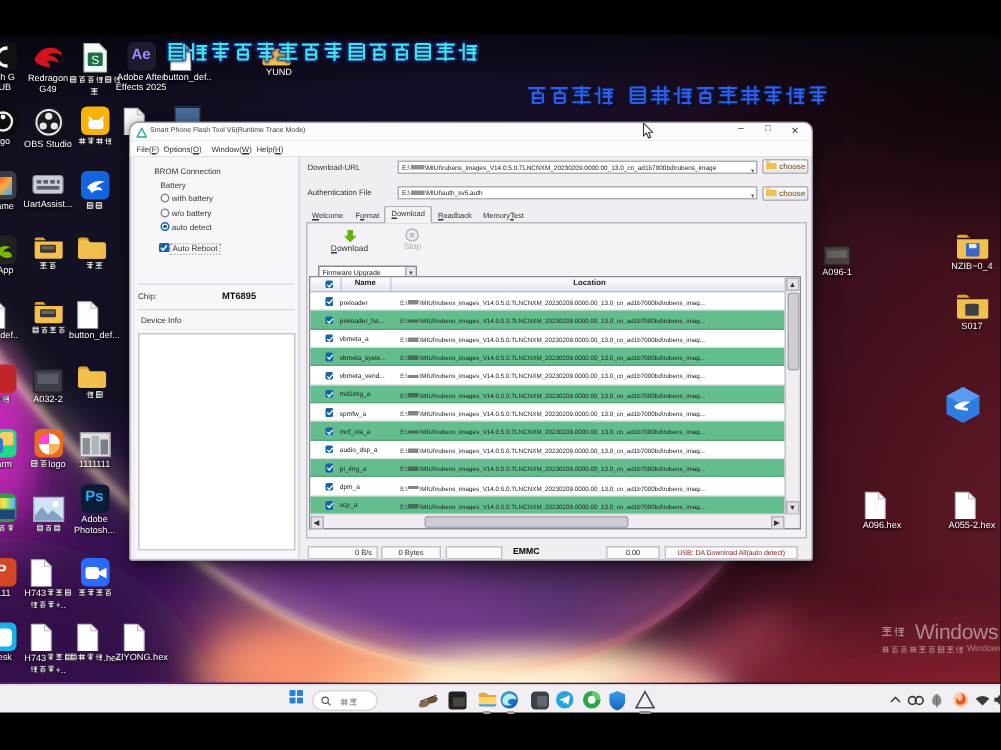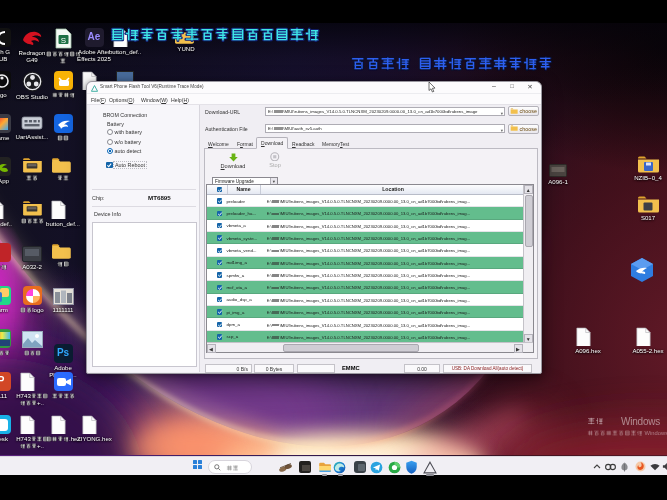--- a/index.html
+++ b/index.html
@@ -373,21 +373,21 @@
             <rect x="0.5" y="0.5" width="20" height="16" fill="#cfe3f2" stroke="#9ab"></rect>
             <path d="M1 13 l5 -6 4 5 3 -3 7 6 v1 h-19z" fill="#7fa3c0"></path>
             <circle cx="15" cy="5" r="2" fill="#fff"></circle>
           </svg>
         </div>
         <div class="lb"><svg width="17" height="6" viewBox="0 0 17.3 5.6" style="display:block;overflow:visible">
             <path d="M1.0 0.9L4.5 0.9M1.0 4.7L4.5 4.7M1.0 0.9L1.0 4.7M4.5 0.9L4.5 4.7M1.0 2.8L4.5 2.8M1.0 1.8L4.5 1.8M1.0 3.8L4.5 3.8M6.5 1.0L10.7 1.0M7.3 2.3L9.8 2.3M7.3 2.3L7.3 4.7M9.8 2.3L9.8 4.7M7.3 4.7L9.8 4.7M7.3 3.5L9.8 3.5M8.6 1.0L8.6 2.3M12.6 0.9L16.1 0.9M12.6 4.7L16.1 4.7M12.6 0.9L12.6 4.7M16.1 0.9L16.1 4.7M12.6 2.8L16.1 2.8M12.6 1.8L16.1 1.8M12.6 3.8L16.1 3.8" stroke="rgba(0,0,0,0.75)" stroke-width="1.03" fill="none" stroke-linecap="round"></path>
             <path d="M1.0 0.9L4.5 0.9M1.0 4.7L4.5 4.7M1.0 0.9L1.0 4.7M4.5 0.9L4.5 4.7M1.0 2.8L4.5 2.8M1.0 1.8L4.5 1.8M1.0 3.8L4.5 3.8M6.5 1.0L10.7 1.0M7.3 2.3L9.8 2.3M7.3 2.3L7.3 4.7M9.8 2.3L9.8 4.7M7.3 4.7L9.8 4.7M7.3 3.5L9.8 3.5M8.6 1.0L8.6 2.3M12.6 0.9L16.1 0.9M12.6 4.7L16.1 4.7M12.6 0.9L12.6 4.7M16.1 0.9L16.1 4.7M12.6 2.8L16.1 2.8M12.6 1.8L16.1 1.8M12.6 3.8L16.1 3.8" stroke="#ffffff" stroke-width="0.53" fill="none" opacity="1.0"></path>
           </svg></div>
       </div>
-<div class="icon" style="left:46px;top:326px;width:34px;z-index:2">
+<div class="icon" style="left:46px;top:305px;width:34px;z-index:2">
         <div class="ig" style="width:24px">
           <div style="width:19px;height:19px;border-radius:4px;background:#0b1d33;position:relative;margin:0 auto">
             <span style="position:absolute;left:0;top:3px;width:100%;text-align:center;color:#31a8ff;font-size:10px;font-weight:bold">Ps</span>
           </div>
         </div>
         <div class="lb"><span>Adobe<br>Photosh...</span></div>
       </div>
 <div class="icon" style="left:-16px;top:354px;width:34px;z-index:2">
         <div class="ig" style="width:24px">
           <div style="width:19px;height:19px;border-radius:4px;background:#d24726;position:relative;margin:0 auto">
@@ -547,21 +547,21 @@
           </defs>
           <path d="M1.9 2.8L13.3 2.8M4.3 6.2L10.9 6.2M5.2 6.2L5.2 12.8M11.9 6.2L11.9 12.8M4.3 12.8L10.9 12.8M4.3 9.5L10.9 9.5M8.5 2.8L8.5 6.2M17.1 2.8L28.5 2.8M19.5 6.2L26.1 6.2M19.9 6.2L19.9 12.8M26.6 6.2L26.6 12.8M19.5 12.8L26.1 12.8M19.5 9.5L26.1 9.5M23.3 2.8L23.3 6.2M31.8 2.8L44.2 2.8M32.8 7.6L43.2 7.6M31.8 12.3L44.2 12.3M38.0 1.4L38.0 13.8M33.7 5.2L42.3 5.2M49.9 1.9L49.9 13.3M52.2 3.8L59.4 3.8M52.2 8.5L58.9 8.5M56.5 3.8L56.5 13.8M52.2 12.8L58.9 12.8M47.0 6.6L49.4 6.6M52.2 6.2L58.9 6.2M71.2 2.4L80.7 2.4M71.2 12.8L80.7 12.8M71.2 2.4L71.2 12.8M80.7 2.4L80.7 12.8M71.2 7.6L80.7 7.6M71.2 4.9L80.7 4.9M71.2 10.3L80.7 10.3M85.0 4.8L97.4 4.8M85.0 10.4L97.4 10.4M89.8 1.4L89.8 13.8M94.5 1.4L94.5 13.8M86.0 7.6L96.4 7.6M103.5 1.9L103.5 13.3M105.5 3.8L112.6 3.8M105.5 8.5L112.1 8.5M110.2 3.8L110.2 13.8M105.5 12.8L112.1 12.8M100.2 6.6L102.6 6.6M105.5 6.2L112.1 6.2M115.9 2.8L127.3 2.8M118.3 6.2L124.9 6.2M118.3 6.2L118.3 12.8M124.9 6.2L124.9 12.8M118.3 12.8L124.9 12.8M118.3 9.5L124.9 9.5M121.6 2.8L121.6 6.2M130.6 2.8L143.0 2.8M131.6 7.6L142.0 7.6M130.6 12.3L143.0 12.3M137.3 1.4L137.3 13.8M132.5 5.2L141.1 5.2M145.8 4.8L158.2 4.8M145.8 10.4L158.2 10.4M150.6 1.4L150.6 13.8M155.3 1.4L155.3 13.8M146.8 7.6L157.2 7.6M167.7 1.4L167.7 13.8M161.5 5.7L172.9 5.7M162.9 10.9L171.5 10.9M162.0 2.4L172.4 2.4M163.9 8.4L170.5 8.4M179.1 1.9L179.1 13.3M181.4 3.8L188.6 3.8M181.4 8.5L188.1 8.5M185.7 3.8L185.7 13.8M181.4 12.8L188.1 12.8M176.2 6.6L178.6 6.6M181.4 6.2L188.1 6.2M198.1 1.4L198.1 13.8M191.9 5.7L203.3 5.7M193.3 10.9L201.9 10.9M192.4 2.4L202.8 2.4M194.3 8.4L200.9 8.4" stroke="#0a1230" stroke-width="3.04" fill="none" stroke-linecap="round" filter="url(#fac0cef)"></path>
           <path d="M1.9 2.8L13.3 2.8M4.3 6.2L10.9 6.2M5.2 6.2L5.2 12.8M11.9 6.2L11.9 12.8M4.3 12.8L10.9 12.8M4.3 9.5L10.9 9.5M8.5 2.8L8.5 6.2M17.1 2.8L28.5 2.8M19.5 6.2L26.1 6.2M19.9 6.2L19.9 12.8M26.6 6.2L26.6 12.8M19.5 12.8L26.1 12.8M19.5 9.5L26.1 9.5M23.3 2.8L23.3 6.2M31.8 2.8L44.2 2.8M32.8 7.6L43.2 7.6M31.8 12.3L44.2 12.3M38.0 1.4L38.0 13.8M33.7 5.2L42.3 5.2M49.9 1.9L49.9 13.3M52.2 3.8L59.4 3.8M52.2 8.5L58.9 8.5M56.5 3.8L56.5 13.8M52.2 12.8L58.9 12.8M47.0 6.6L49.4 6.6M52.2 6.2L58.9 6.2M71.2 2.4L80.7 2.4M71.2 12.8L80.7 12.8M71.2 2.4L71.2 12.8M80.7 2.4L80.7 12.8M71.2 7.6L80.7 7.6M71.2 4.9L80.7 4.9M71.2 10.3L80.7 10.3M85.0 4.8L97.4 4.8M85.0 10.4L97.4 10.4M89.8 1.4L89.8 13.8M94.5 1.4L94.5 13.8M86.0 7.6L96.4 7.6M103.5 1.9L103.5 13.3M105.5 3.8L112.6 3.8M105.5 8.5L112.1 8.5M110.2 3.8L110.2 13.8M105.5 12.8L112.1 12.8M100.2 6.6L102.6 6.6M105.5 6.2L112.1 6.2M115.9 2.8L127.3 2.8M118.3 6.2L124.9 6.2M118.3 6.2L118.3 12.8M124.9 6.2L124.9 12.8M118.3 12.8L124.9 12.8M118.3 9.5L124.9 9.5M121.6 2.8L121.6 6.2M130.6 2.8L143.0 2.8M131.6 7.6L142.0 7.6M130.6 12.3L143.0 12.3M137.3 1.4L137.3 13.8M132.5 5.2L141.1 5.2M145.8 4.8L158.2 4.8M145.8 10.4L158.2 10.4M150.6 1.4L150.6 13.8M155.3 1.4L155.3 13.8M146.8 7.6L157.2 7.6M167.7 1.4L167.7 13.8M161.5 5.7L172.9 5.7M162.9 10.9L171.5 10.9M162.0 2.4L172.4 2.4M163.9 8.4L170.5 8.4M179.1 1.9L179.1 13.3M181.4 3.8L188.6 3.8M181.4 8.5L188.1 8.5M185.7 3.8L185.7 13.8M181.4 12.8L188.1 12.8M176.2 6.6L178.6 6.6M181.4 6.2L188.1 6.2M198.1 1.4L198.1 13.8M191.9 5.7L203.3 5.7M193.3 10.9L201.9 10.9M192.4 2.4L202.8 2.4M194.3 8.4L200.9 8.4" stroke="#2d5ff0" stroke-width="1.44" fill="none" opacity="1.0"></path>
         </svg>
       </div>
 <div style="position:absolute;left:587px;top:398px;z-index:3;color:rgba(255,255,255,0.48)">
         <div style="height:10px;display:flex;align-items:center">
           <svg width="17" height="8" viewBox="0 0 16.9 8.2" style="display:block;overflow:visible">
             <path d="M0.8 1.5L7.4 1.5M1.3 4.1L6.9 4.1M0.8 6.7L7.4 6.7M4.1 0.8L4.1 7.4M1.8 2.8L6.4 2.8M10.5 1.0L10.5 7.2M12.0 2.0L15.9 2.0M12.0 4.6L15.6 4.6M14.1 2.0L14.1 7.4M12.0 6.9L15.6 6.9M9.2 3.6L10.5 3.6M12.0 3.3L15.6 3.3" stroke="rgba(255,255,255,0.48)" stroke-width="0.78" fill="none" opacity="1.0"></path>
           </svg>
-          <span style="font-size:10px;margin-left:17px;letter-spacing:-0.2px">Windows</span>
+          <span style="font-size:14px;margin-left:6px;letter-spacing:-0.2px">Windows</span>
         </div>
         <div style="height:7px;margin-top:3.5px;display:flex;align-items:center;color:rgba(255,255,255,0.4)">
           <svg width="56" height="6" viewBox="0 0 55.6 6.0" style="display:block;overflow:visible">
             <path d="M0.6 1.9L5.4 1.9M0.6 4.1L5.4 4.1M2.4 0.6L2.4 5.4M4.3 0.6L4.3 5.4M0.9 3.0L5.1 3.0M6.9 1.1L11.4 1.1M7.9 2.4L10.5 2.4M8.2 2.4L8.2 5.1M10.9 2.4L10.9 5.1M7.9 5.1L10.5 5.1M7.9 3.8L10.5 3.8M9.6 1.1L9.6 2.4M13.1 1.1L17.6 1.1M14.0 2.4L16.7 2.4M14.2 2.4L14.2 5.1M16.9 2.4L16.9 5.1M14.0 5.1L16.7 5.1M14.0 3.8L16.7 3.8M15.5 1.1L15.5 2.4M19.1 1.9L24.0 1.9M19.1 4.1L24.0 4.1M20.8 0.6L20.8 5.4M22.7 0.6L22.7 5.4M19.5 3.0L23.6 3.0M25.3 1.1L30.2 1.1M25.7 3.0L29.8 3.0M25.3 4.9L30.2 4.9M27.7 0.6L27.7 5.4M26.0 2.1L29.4 2.1M31.6 1.1L36.1 1.1M32.6 2.4L35.2 2.4M32.8 2.4L32.8 5.1M35.4 2.4L35.4 5.1M32.6 5.1L35.2 5.1M32.6 3.8L35.2 3.8M34.1 1.1L34.1 2.4M38.2 0.9L42.0 0.9M38.2 5.1L42.0 5.1M38.4 0.9L38.4 5.1M42.1 0.9L42.1 5.1M38.2 3.0L42.0 3.0M38.2 2.0L42.0 2.0M38.2 4.1L42.0 4.1M43.8 1.1L48.7 1.1M44.2 3.0L48.3 3.0M43.8 4.9L48.7 4.9M46.3 0.6L46.3 5.4M44.6 2.1L47.9 2.1M50.9 0.8L50.9 5.2M52.1 1.5L54.9 1.5M52.1 3.4L54.7 3.4M53.6 1.5L53.6 5.4M52.1 5.1L54.7 5.1M50.0 2.6L50.9 2.6M52.1 2.4L54.7 2.4" stroke="rgba(255,255,255,0.4)" stroke-width="0.57" fill="none" opacity="1.0"></path>
           </svg>
           <span style="font-size:5.8px">&nbsp;Windows,</span>
         </div>
       </div>
 <div id="appwin" style="position:absolute;left:86px;top:63px;width:456px;height:293px;z-index:10;
   background:#f0eef3;border:1px solid #9a98a0;border-radius:6px 6px 2px 2px;

